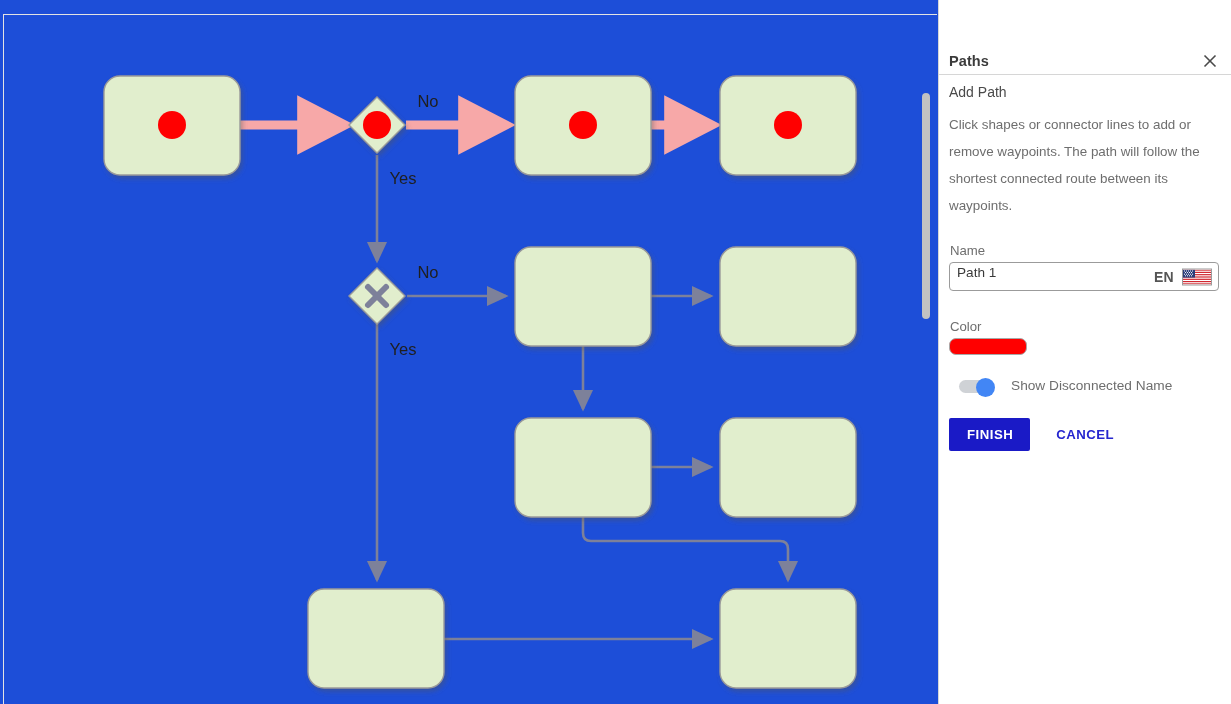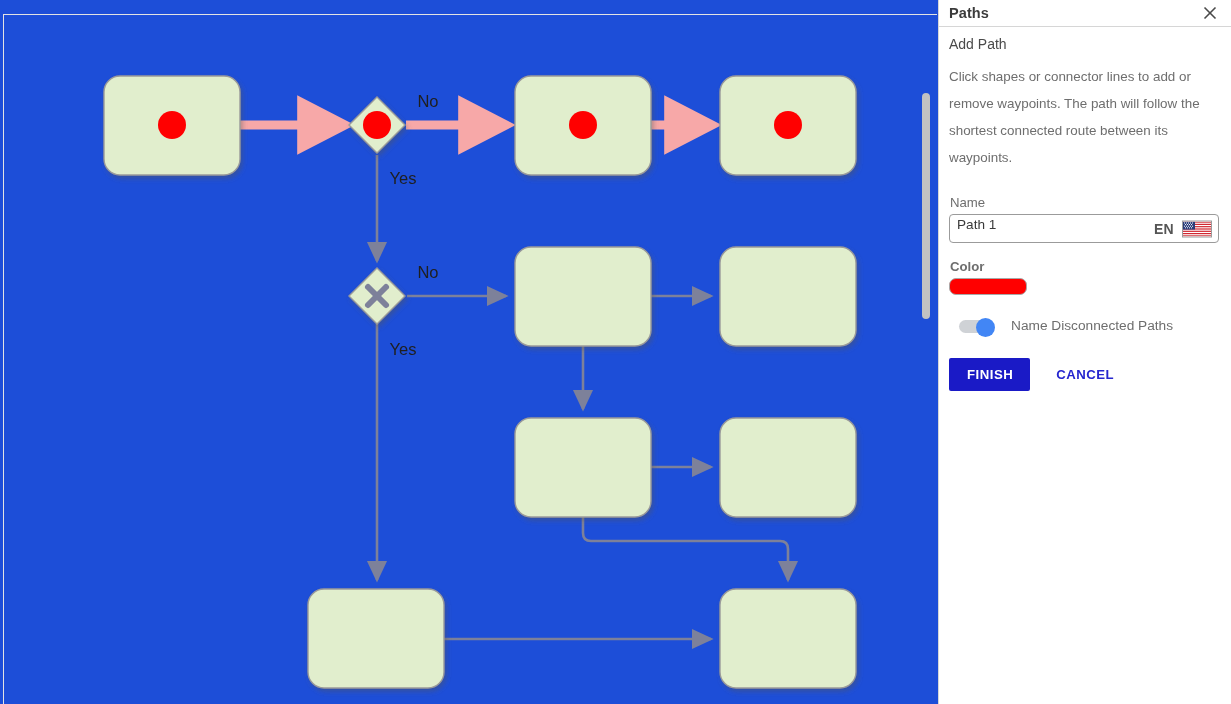--- a/index.html
+++ b/index.html
@@ -30,20 +30,21 @@
 
   
   .panel{
     position:absolute;left:938px;top:0;width:293px;height:704px;
     background:#ffffff;border-left:1px solid #d6d6d6;box-sizing:border-box;
   }
   .panel-head{
     position:relative;height:26px;padding:0 12px 0 10px;
     display:flex;align-items:center;justify-content:space-between;
     border-bottom:1px solid #d6d6d6;
+    margin-top:48px;
   }
   .panel-title{font-size:14.5px;font-weight:bold;color:#3b3b3b;letter-spacing:.1px;}
   .close-icon{
     width:18px;height:18px;display:flex;align-items:center;justify-content:center;
     color:#4a4a4a;cursor:pointer;
   }
   .close-icon svg{display:block;}
 
   .panel-body{padding:9px 11px 0 10px;}
   .section-title{
@@ -64,21 +65,21 @@
   }
   .lang-tag{
     position:absolute;right:44px;top:50%;transform:translateY(-50%);
     font-size:14px;font-weight:bold;color:#555;letter-spacing:.3px;
   }
   .flag{
     position:absolute;right:6px;top:50%;transform:translateY(-50%);
     width:30px;height:17px;border:1px solid #9c9c9c;box-sizing:border-box;overflow:hidden;
   }
 
-  .color-row{margin-top:16px;font-weight:bold;}
+  .color-row{margin-top:28px;}
   .color-swatch{
     width:78px;height:17px;border-radius:7px;border:1px solid #a8a8a8;box-sizing:border-box;
     cursor:pointer;
   }
 
   .toggle-row{display:flex;align-items:center;margin-top:23px;}
   .toggle{
     position:relative;width:36px;height:15px;margin-left:10px;cursor:pointer;flex:0 0 auto;
   }
   .toggle-track{
@@ -284,21 +285,21 @@
       <div class="color-row">
         <div class="field-label">Color</div>
         <div class="color-swatch" style="background:#FF0000;"></div>
       </div>
 
       <div class="toggle-row">
         <span class="toggle">
           <span class="toggle-track"></span>
           <span class="toggle-knob"></span>
         </span>
-        <span class="toggle-label">Name Disconnected Paths</span>
+        <span class="toggle-label">Show Disconnected Name</span>
       </div>
 
       <div class="btn-row">
         <button class="btn-finish">FINISH</button>
         <button class="btn-cancel">CANCEL</button>
       </div>
 
     </div>
   </div>
 </div>

